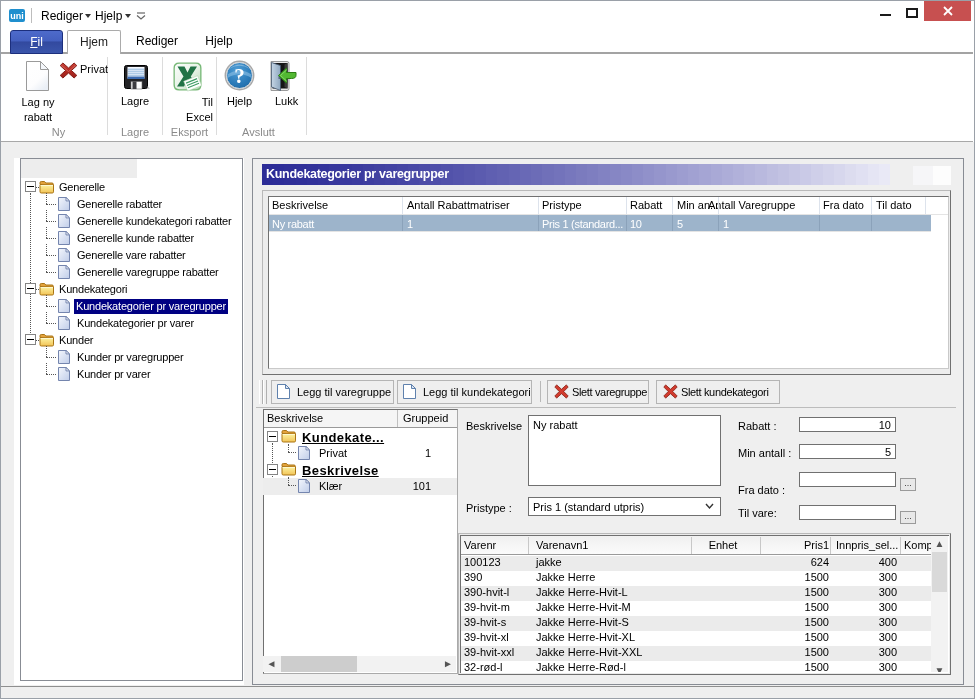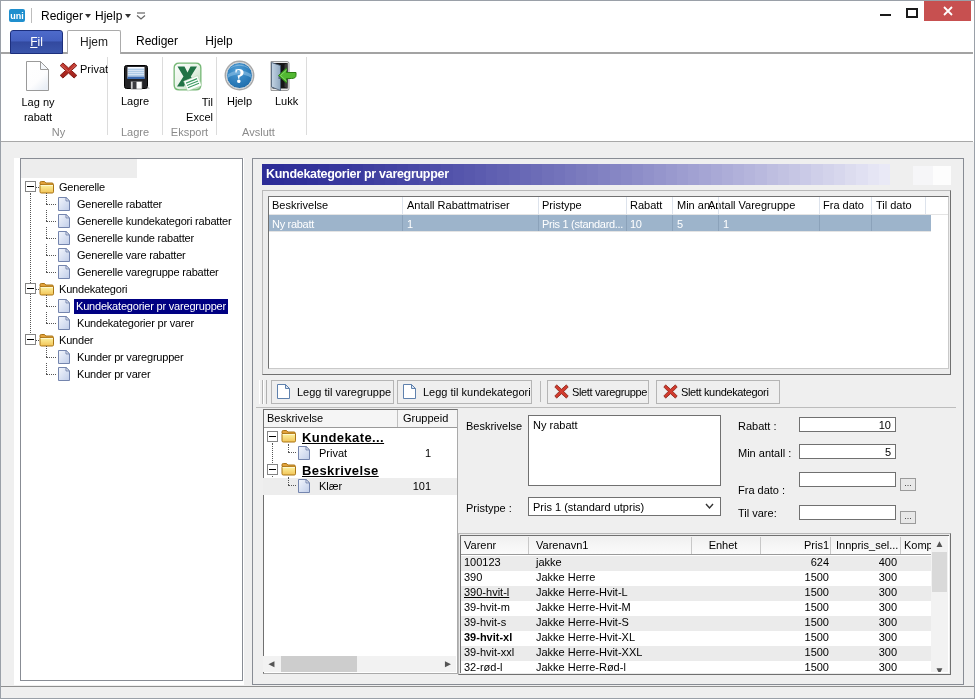--- a/index.html
+++ b/index.html
@@ -481,34 +481,34 @@
 <div class="abs" style="left:461px;top:556px;width:470px;height:15px;background:#ebebeb"></div>
 <div class="txt" style="left:464px;top:556px;">100123</div>
 <div class="txt" style="left:536px;top:556px;">jakke</div>
 <div class="txt" style="left:767px;top:556px;width:62px;text-align:right;">624</div>
 <div class="txt" style="left:836px;top:556px;width:61px;text-align:right;">400</div>
 <div class="txt" style="left:464px;top:571px;">390</div>
 <div class="txt" style="left:536px;top:571px;">Jakke Herre</div>
 <div class="txt" style="left:767px;top:571px;width:62px;text-align:right;">1500</div>
 <div class="txt" style="left:836px;top:571px;width:61px;text-align:right;">300</div>
 <div class="abs" style="left:461px;top:586px;width:470px;height:15px;background:#ebebeb"></div>
-<div class="txt" style="left:464px;top:586px;text-decoration:underline;">390-hvit-l</div>
+<div class="txt" style="left:464px;top:586px;">390-hvit-l</div>
 <div class="txt" style="left:536px;top:586px;">Jakke Herre-Hvit-L</div>
 <div class="txt" style="left:767px;top:586px;width:62px;text-align:right;">1500</div>
 <div class="txt" style="left:836px;top:586px;width:61px;text-align:right;">300</div>
 <div class="txt" style="left:464px;top:601px;">39-hvit-m</div>
 <div class="txt" style="left:536px;top:601px;">Jakke Herre-Hvit-M</div>
 <div class="txt" style="left:767px;top:601px;width:62px;text-align:right;">1500</div>
 <div class="txt" style="left:836px;top:601px;width:61px;text-align:right;">300</div>
 <div class="abs" style="left:461px;top:616px;width:470px;height:15px;background:#ebebeb"></div>
 <div class="txt" style="left:464px;top:616px;">39-hvit-s</div>
 <div class="txt" style="left:536px;top:616px;">Jakke Herre-Hvit-S</div>
 <div class="txt" style="left:767px;top:616px;width:62px;text-align:right;">1500</div>
 <div class="txt" style="left:836px;top:616px;width:61px;text-align:right;">300</div>
-<div class="txt" style="left:464px;top:631px;font-weight:bold;">39-hvit-xl</div>
+<div class="txt" style="left:464px;top:631px;">39-hvit-xl</div>
 <div class="txt" style="left:536px;top:631px;">Jakke Herre-Hvit-XL</div>
 <div class="txt" style="left:767px;top:631px;width:62px;text-align:right;">1500</div>
 <div class="txt" style="left:836px;top:631px;width:61px;text-align:right;">300</div>
 <div class="abs" style="left:461px;top:646px;width:470px;height:15px;background:#ebebeb"></div>
 <div class="txt" style="left:464px;top:646px;">39-hvit-xxl</div>
 <div class="txt" style="left:536px;top:646px;">Jakke Herre-Hvit-XXL</div>
 <div class="txt" style="left:767px;top:646px;width:62px;text-align:right;">1500</div>
 <div class="txt" style="left:836px;top:646px;width:61px;text-align:right;">300</div>
 <div class="txt" style="left:464px;top:661px;clip-path:inset(0 0 2px 0);">32-rød-l</div>
 <div class="txt" style="left:536px;top:661px;clip-path:inset(0 0 2px 0);">Jakke Herre-Rød-l</div>

